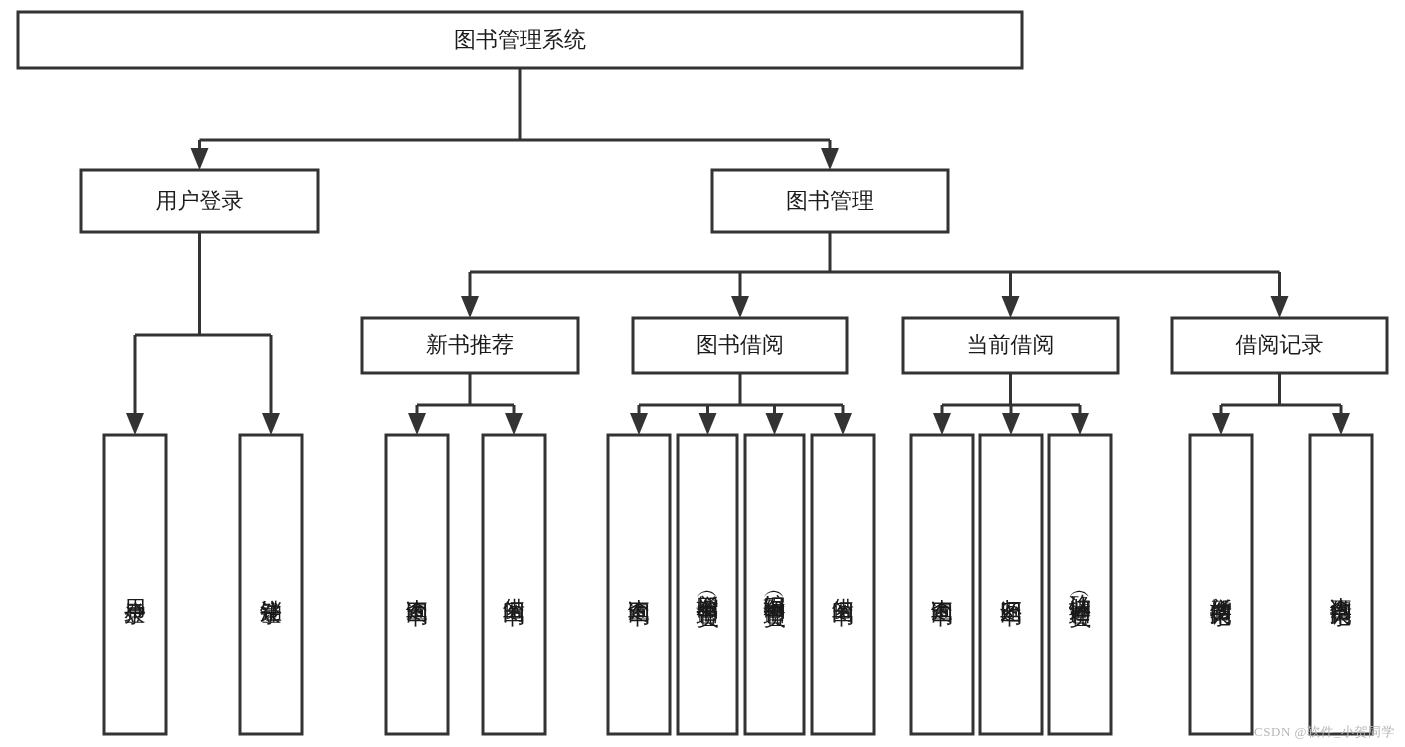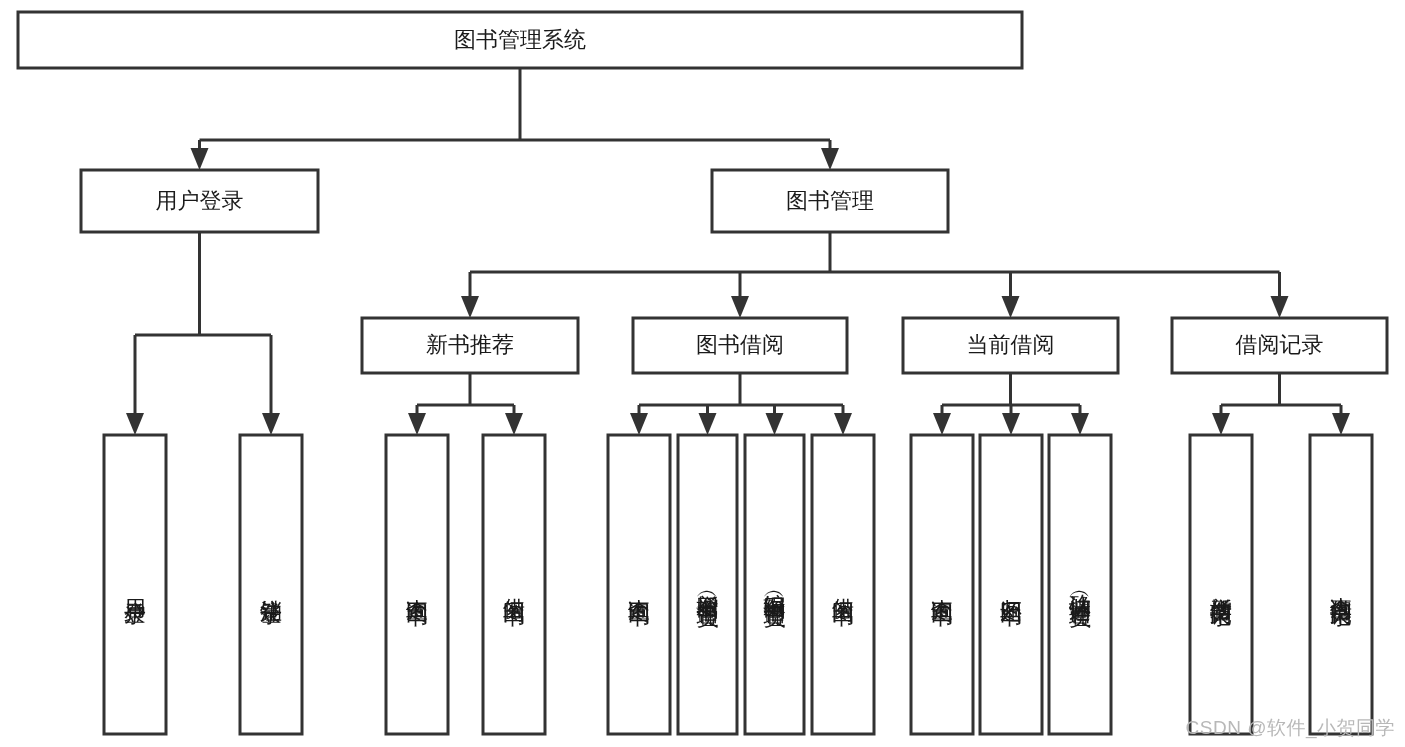--- a/index.html
+++ b/index.html
@@ -61,22 +61,22 @@
     align-items: center;
     justify-content: center;
     text-align: center;
     pointer-events: none;
     white-space: pre;
   }
   .watermark {
     position: absolute;
     right: 10px;
     bottom: 6px;
-    font-family: Liberation Sans, sans-serif;
-    font-size: 19px;
+    font-family: Liberation Serif, serif;
+    font-size: 13px;
     color: #b8b8b8;
     letter-spacing: 0.5px;
     white-space: nowrap;
   }
 </style>
 </head>
 <body>
 
 <div id="diagram-root">
 

